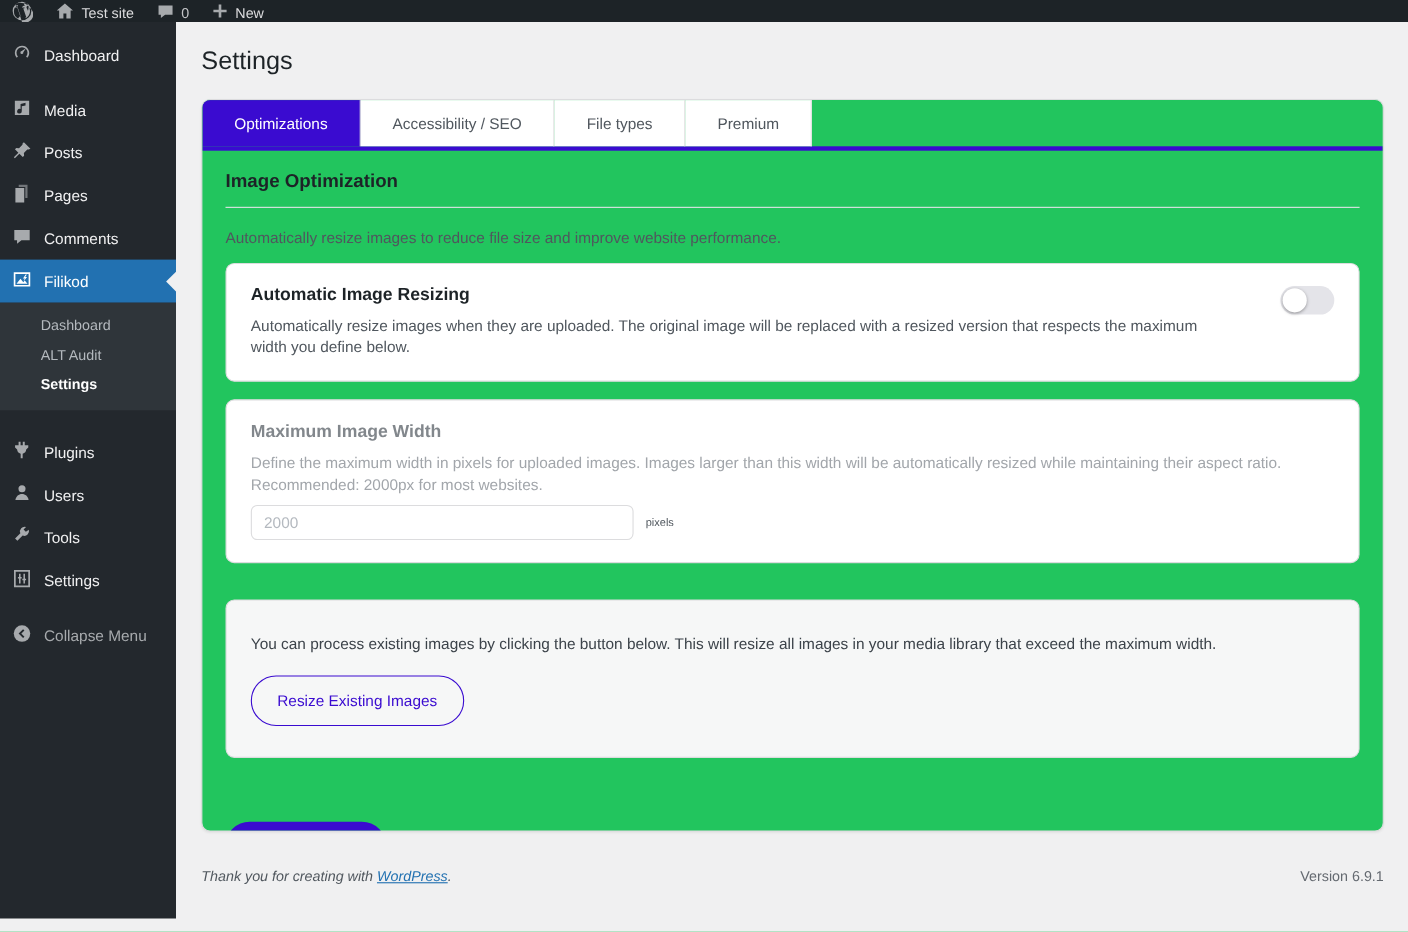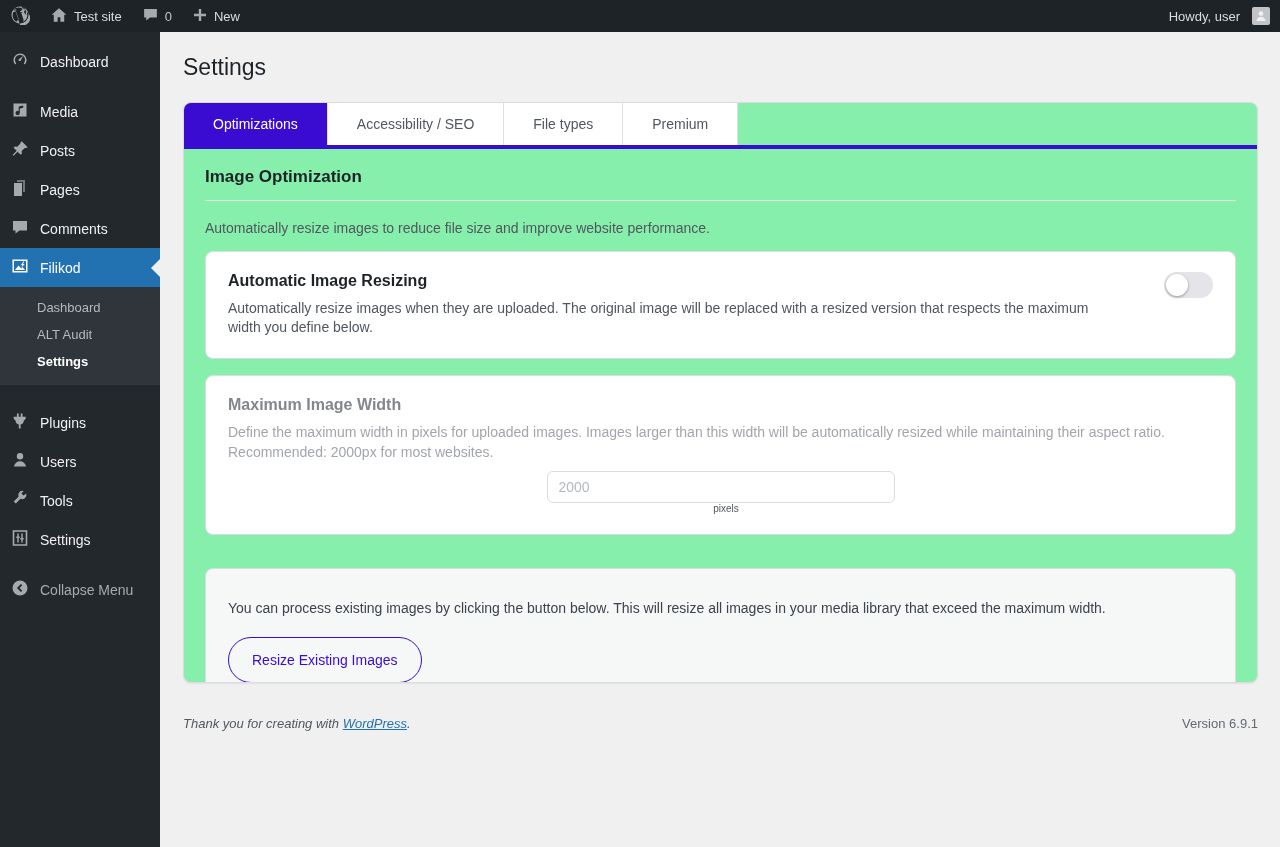--- a/index.html
+++ b/index.html
@@ -6,23 +6,24 @@
   html, body { width: 1280px; height: 847px; overflow: hidden; }
   body {
     font-family: "Liberation Sans", "DejaVu Sans", sans-serif;
     background: #f0f0f1;
     color: #1d2327;
   }
   a { text-decoration: none; color: inherit; cursor: pointer; }
 
   
   .admin-bar {
-    height: 32px; background: #1d2327; color: #c3c4c7;
+    height: 20px; background: #1d2327; color: #c3c4c7;
     display: flex; align-items: stretch; justify-content: space-between;
     font-size: 13px;
+    flex-direction: column;
   }
   .ab-left, .ab-right { display: flex; align-items: stretch; }
   .ab-item {
     display: flex; align-items: center; gap: 6px; padding: 0 10px; color: #dcdcde;
   }
   .ab-item svg { fill: #a7aaad; }
   .ab-item .num { color: #c3c4c7; }
   .avatar {
     width: 18px; height: 18px; background: #c0c4c7; border-radius: 2px;
     display: inline-flex; align-items: center; justify-content: center; margin-left: 6px;
@@ -58,22 +59,22 @@
     display: block; padding: 6px 12px 6px 37px; color: #b4b9be; font-size: 13px;
   }
   .submenu a.current { color: #fff; font-weight: bold; }
 
   
   main { flex: 1; padding: 0 22px 0 23px; position: relative; }
   .page-title {
     font-size: 23px; font-weight: 400; color: #1d2327; padding: 21px 0 0 0; line-height: 1.3;
   }
   .panel {
-    margin-top: 19px; background: #86efac; border: 1px solid #dcdcde; border-radius: 8px;
-    box-shadow: 0 1px 2px rgba(0,0,0,.06); overflow: hidden; height: 581px;
+    margin-top: 19px; background: #22c55e; border: 1px solid #dcdcde; border-radius: 8px;
+    box-shadow: 0 1px 2px rgba(0,0,0,.06); overflow: hidden; height: 666px;
   }
   .tabs { display: flex; align-items: stretch; height: 42px; }
   .tab {
     display: flex; align-items: center; padding: 0 29px; font-size: 14px;
     color: #50575e; border-right: 1px solid #e0e0e0; background: #fff; white-space: nowrap;
   }
   .tab.active { background: #3a0bd0; color: #fff; }
   .accent-bar { height: 4px; background: #3a0bd0; }
   .panel-body { padding: 18px 21px; }
 
@@ -96,21 +97,21 @@
   
   .toggle {
     width: 49px; height: 26px; border-radius: 13px; background: #e4e4e9;
     position: relative; flex: 0 0 49px; cursor: pointer;
   }
   .toggle .knob {
     position: absolute; left: 2px; top: 2px; width: 22px; height: 22px;
     background: #fff; border-radius: 50%; box-shadow: 0 1px 3px rgba(0,0,0,.35);
   }
 
-  .input-row { display: flex; align-items: center; margin-top: 9px; flex-direction: column; }
+  .input-row { display: flex; align-items: center; margin-top: 9px; }
   .width-input {
     width: 348px; height: 32px; border: 1px solid #dcdcde; border-radius: 6px;
     padding: 0 11px; font-size: 14px; font-family: inherit; color: #50575e; background: #fff;
   }
   .width-input::placeholder { color: #b4b9bf; }
   .unit { font-size: 10px; color: #50575e; margin-left: 11px; }
 
   .card.gray { background: #f6f7f7; margin-top: 33px; padding: 30px 22px 28px; }
   .card.gray .card-desc { color: #3c434a; margin-bottom: 18px; }
   .outline-btn {

